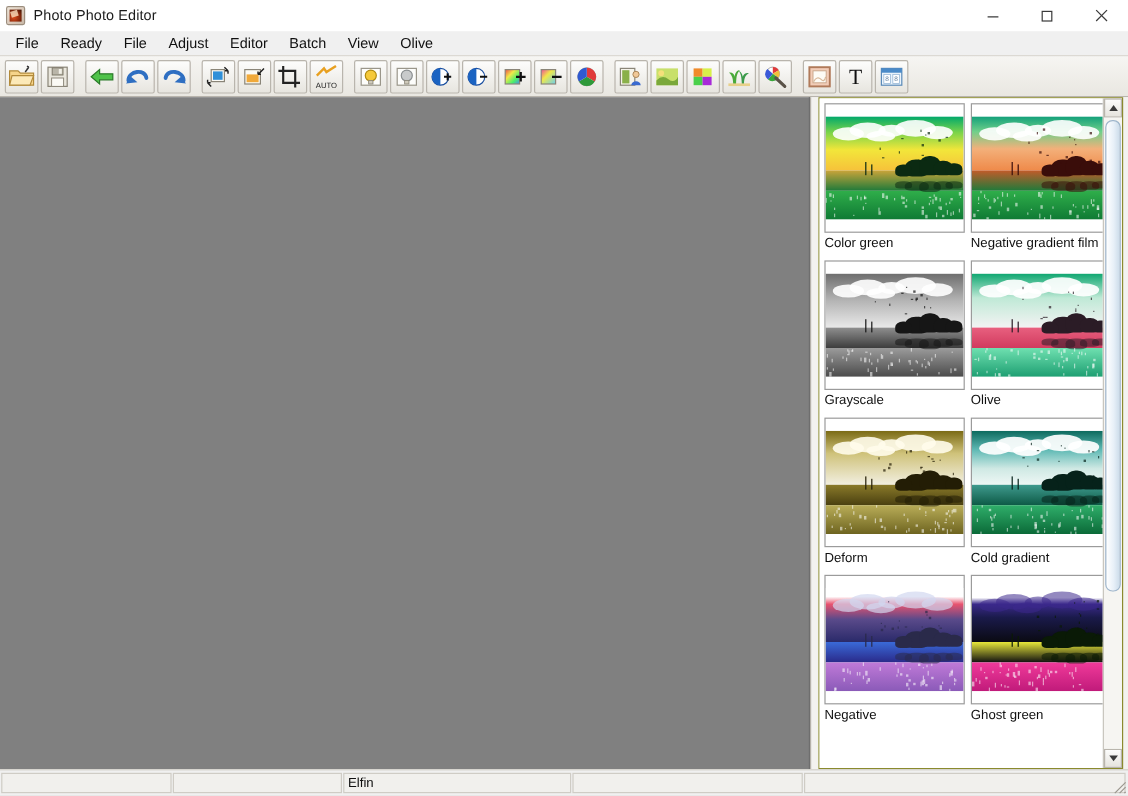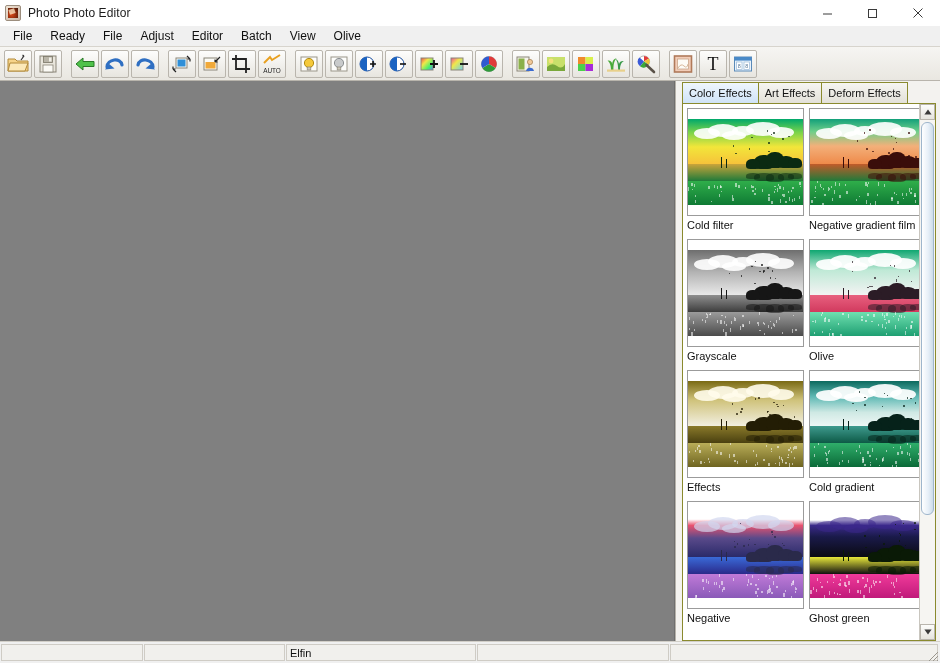--- a/index.html
+++ b/index.html
@@ -491,25 +491,20 @@
       </svg>
     </div>
   </div>
 
   <div class="body-row">
 
     <div class="canvas"></div>
 
     <div class="rightpanel">
 
-      <div class="tabs">
-        <div class="tab active">Color Effects</div>
-        <div class="tab">Art Effects</div>
-        <div class="tab">Deform Effects</div>
-      </div>
 
       <div class="tabcontent">
         <div class="thumbs-wrap">
           <div class="thumbs" id="thumbs">
               <div class="thumb-cell">
                 <div class="thumb-box">
                   <div class="thumb-img">
                     <div class="sky" style="background: linear-gradient(rgb(0, 168, 107), rgb(123, 212, 74) 30%, rgb(242, 230, 58) 62%, rgb(246, 194, 58) 100%);"></div>
                     <div class="water" style="background: linear-gradient(rgb(202, 164, 58), rgb(31, 122, 58));"></div>
                     <div class="ground" style="background: linear-gradient(rgb(47, 174, 74), rgb(15, 122, 52));"></div>
@@ -590,21 +585,21 @@
                       <div style="position: absolute; left: 80.4px; top: 23.2px; width: 1.6px; height: 1.6px; background: rgb(11, 42, 18); opacity: 0.7;"></div>
                       <div style="position: absolute; left: 76.7px; top: 36.1px; width: 1.6px; height: 1.6px; background: rgb(11, 42, 18); opacity: 0.7;"></div>
                       <div style="position: absolute; left: 69.7px; top: 37.5px; width: 1.6px; height: 1.6px; background: rgb(11, 42, 18); opacity: 0.7;"></div>
                       <div style="position: absolute; left: 44.9px; top: 26.4px; width: 1.6px; height: 1.6px; background: rgb(11, 42, 18); opacity: 0.7;"></div>
                       <div style="position: absolute; left: 82.9px; top: 14.6px; width: 1.6px; height: 1.6px; background: rgb(11, 42, 18); opacity: 0.7;"></div>
                       <div style="position: absolute; left: 80.1px; top: 31.5px; width: 1.6px; height: 1.6px; background: rgb(11, 42, 18); opacity: 0.7;"></div>
                       <div style="position: absolute; left: 78.6px; top: 11.4px; width: 1.6px; height: 1.6px; background: rgb(11, 42, 18); opacity: 0.7;"></div>
                     </div>
                   </div>
                 </div>
-                <div class="thumb-label">Cold filter</div>
+                <div class="thumb-label">Color green</div>
               </div>
               <div class="thumb-cell">
                 <div class="thumb-box">
                   <div class="thumb-img">
                     <div class="sky" style="background: linear-gradient(rgb(18, 160, 122), rgb(111, 207, 138) 28%, rgb(243, 176, 122) 60%, rgb(239, 138, 74) 100%);"></div>
                     <div class="water" style="background: linear-gradient(rgb(194, 91, 42), rgb(31, 122, 58));"></div>
                     <div class="ground" style="background: linear-gradient(rgb(47, 174, 74), rgb(15, 122, 52));"></div>
                     <div class="cloud" style="left: 6px; top: 9px; width: 26px; height: 11px; background: rgba(255, 255, 255, 0.9);"></div>
                     <div class="cloud" style="left: 20px; top: 5px; width: 30px; height: 13px; background: rgba(255, 255, 255, 0.9);"></div>
                     <div class="cloud" style="left: 44px; top: 7px; width: 22px; height: 10px; background: rgba(255, 255, 255, 0.9);"></div>
@@ -956,21 +951,21 @@
                       <div style="position: absolute; left: 43.6px; top: 22.2px; width: 1.6px; height: 1.6px; background: rgb(35, 29, 5); opacity: 0.7;"></div>
                       <div style="position: absolute; left: 85.1px; top: 20.9px; width: 1.6px; height: 1.6px; background: rgb(35, 29, 5); opacity: 0.7;"></div>
                       <div style="position: absolute; left: 48.1px; top: 32.1px; width: 1.6px; height: 1.6px; background: rgb(35, 29, 5); opacity: 0.7;"></div>
                       <div style="position: absolute; left: 89.1px; top: 24.9px; width: 1.6px; height: 1.6px; background: rgb(35, 29, 5); opacity: 0.7;"></div>
                       <div style="position: absolute; left: 105.6px; top: 35.4px; width: 1.6px; height: 1.6px; background: rgb(35, 29, 5); opacity: 0.7;"></div>
                       <div style="position: absolute; left: 94.9px; top: 23.7px; width: 1.6px; height: 1.6px; background: rgb(35, 29, 5); opacity: 0.7;"></div>
                       <div style="position: absolute; left: 70.4px; top: 16.2px; width: 1.6px; height: 1.6px; background: rgb(35, 29, 5); opacity: 0.7;"></div>
                     </div>
                   </div>
                 </div>
-                <div class="thumb-label">Effects</div>
+                <div class="thumb-label">Deform</div>
               </div>
               <div class="thumb-cell">
                 <div class="thumb-box">
                   <div class="thumb-img">
                     <div class="sky" style="background: linear-gradient(rgb(12, 106, 94), rgb(95, 185, 180) 35%, rgb(207, 233, 228) 70%, rgb(238, 247, 245) 100%);"></div>
                     <div class="water" style="background: linear-gradient(rgb(63, 154, 142), rgb(13, 90, 70));"></div>
                     <div class="ground" style="background: linear-gradient(rgb(47, 174, 106), rgb(11, 106, 56));"></div>
                     <div class="cloud" style="left: 6px; top: 9px; width: 26px; height: 11px; background: rgba(255, 255, 255, 0.92);"></div>
                     <div class="cloud" style="left: 20px; top: 5px; width: 30px; height: 13px; background: rgba(255, 255, 255, 0.92);"></div>
                     <div class="cloud" style="left: 44px; top: 7px; width: 22px; height: 10px; background: rgba(255, 255, 255, 0.92);"></div>

